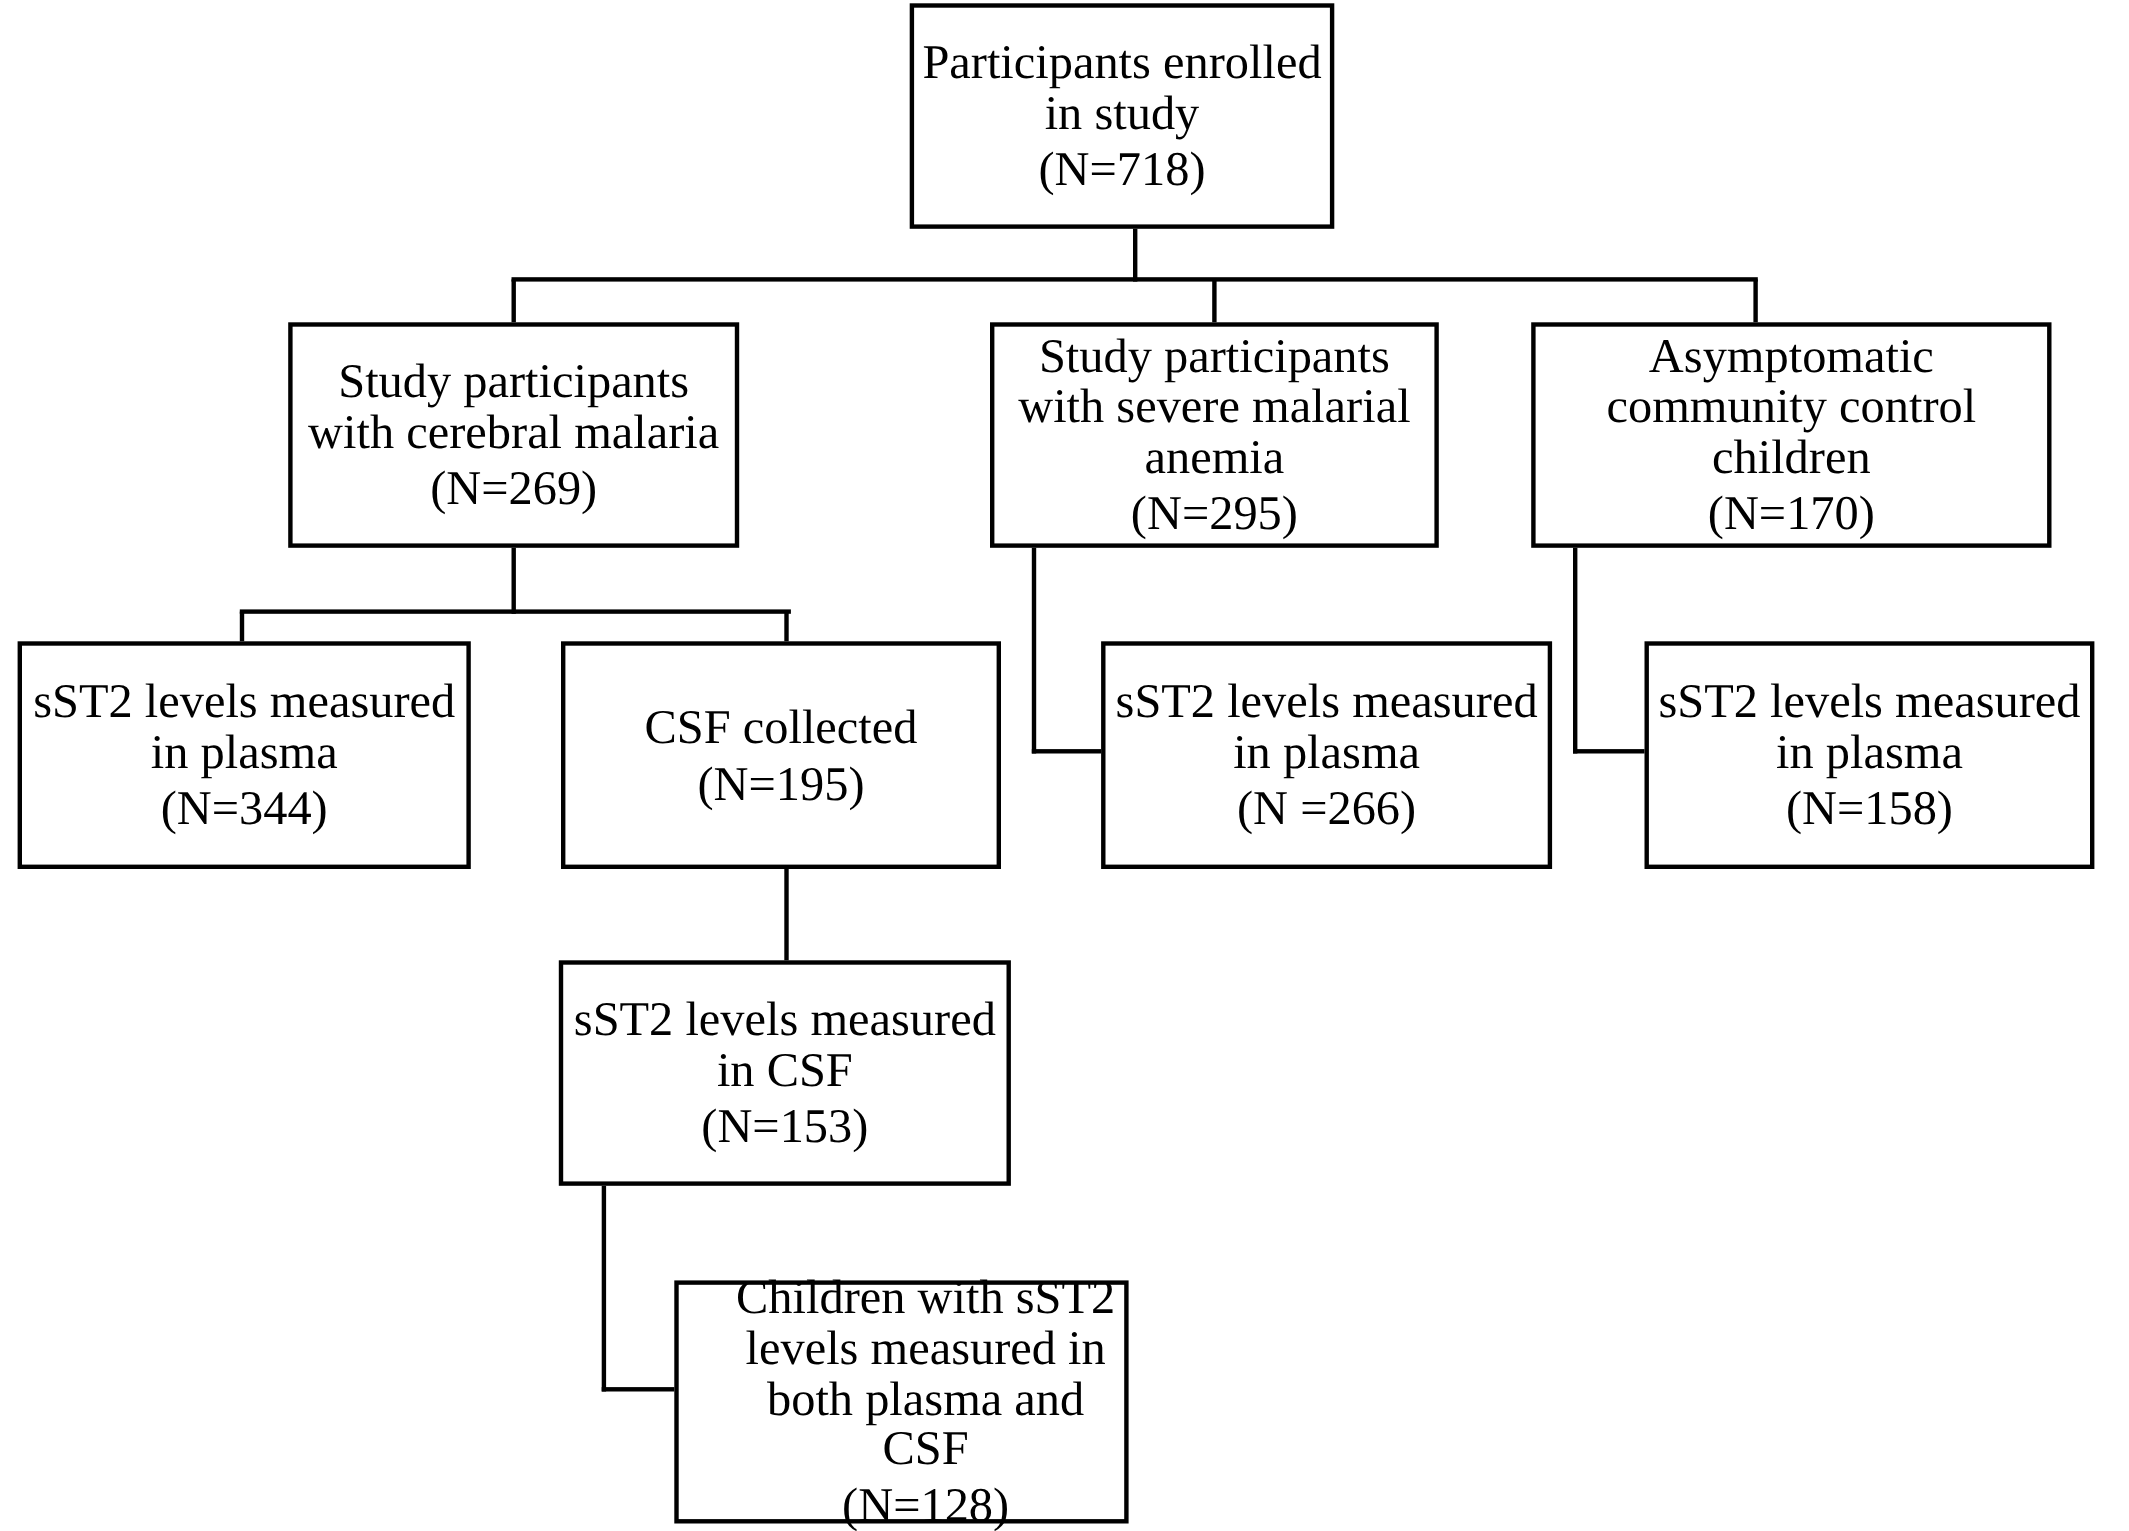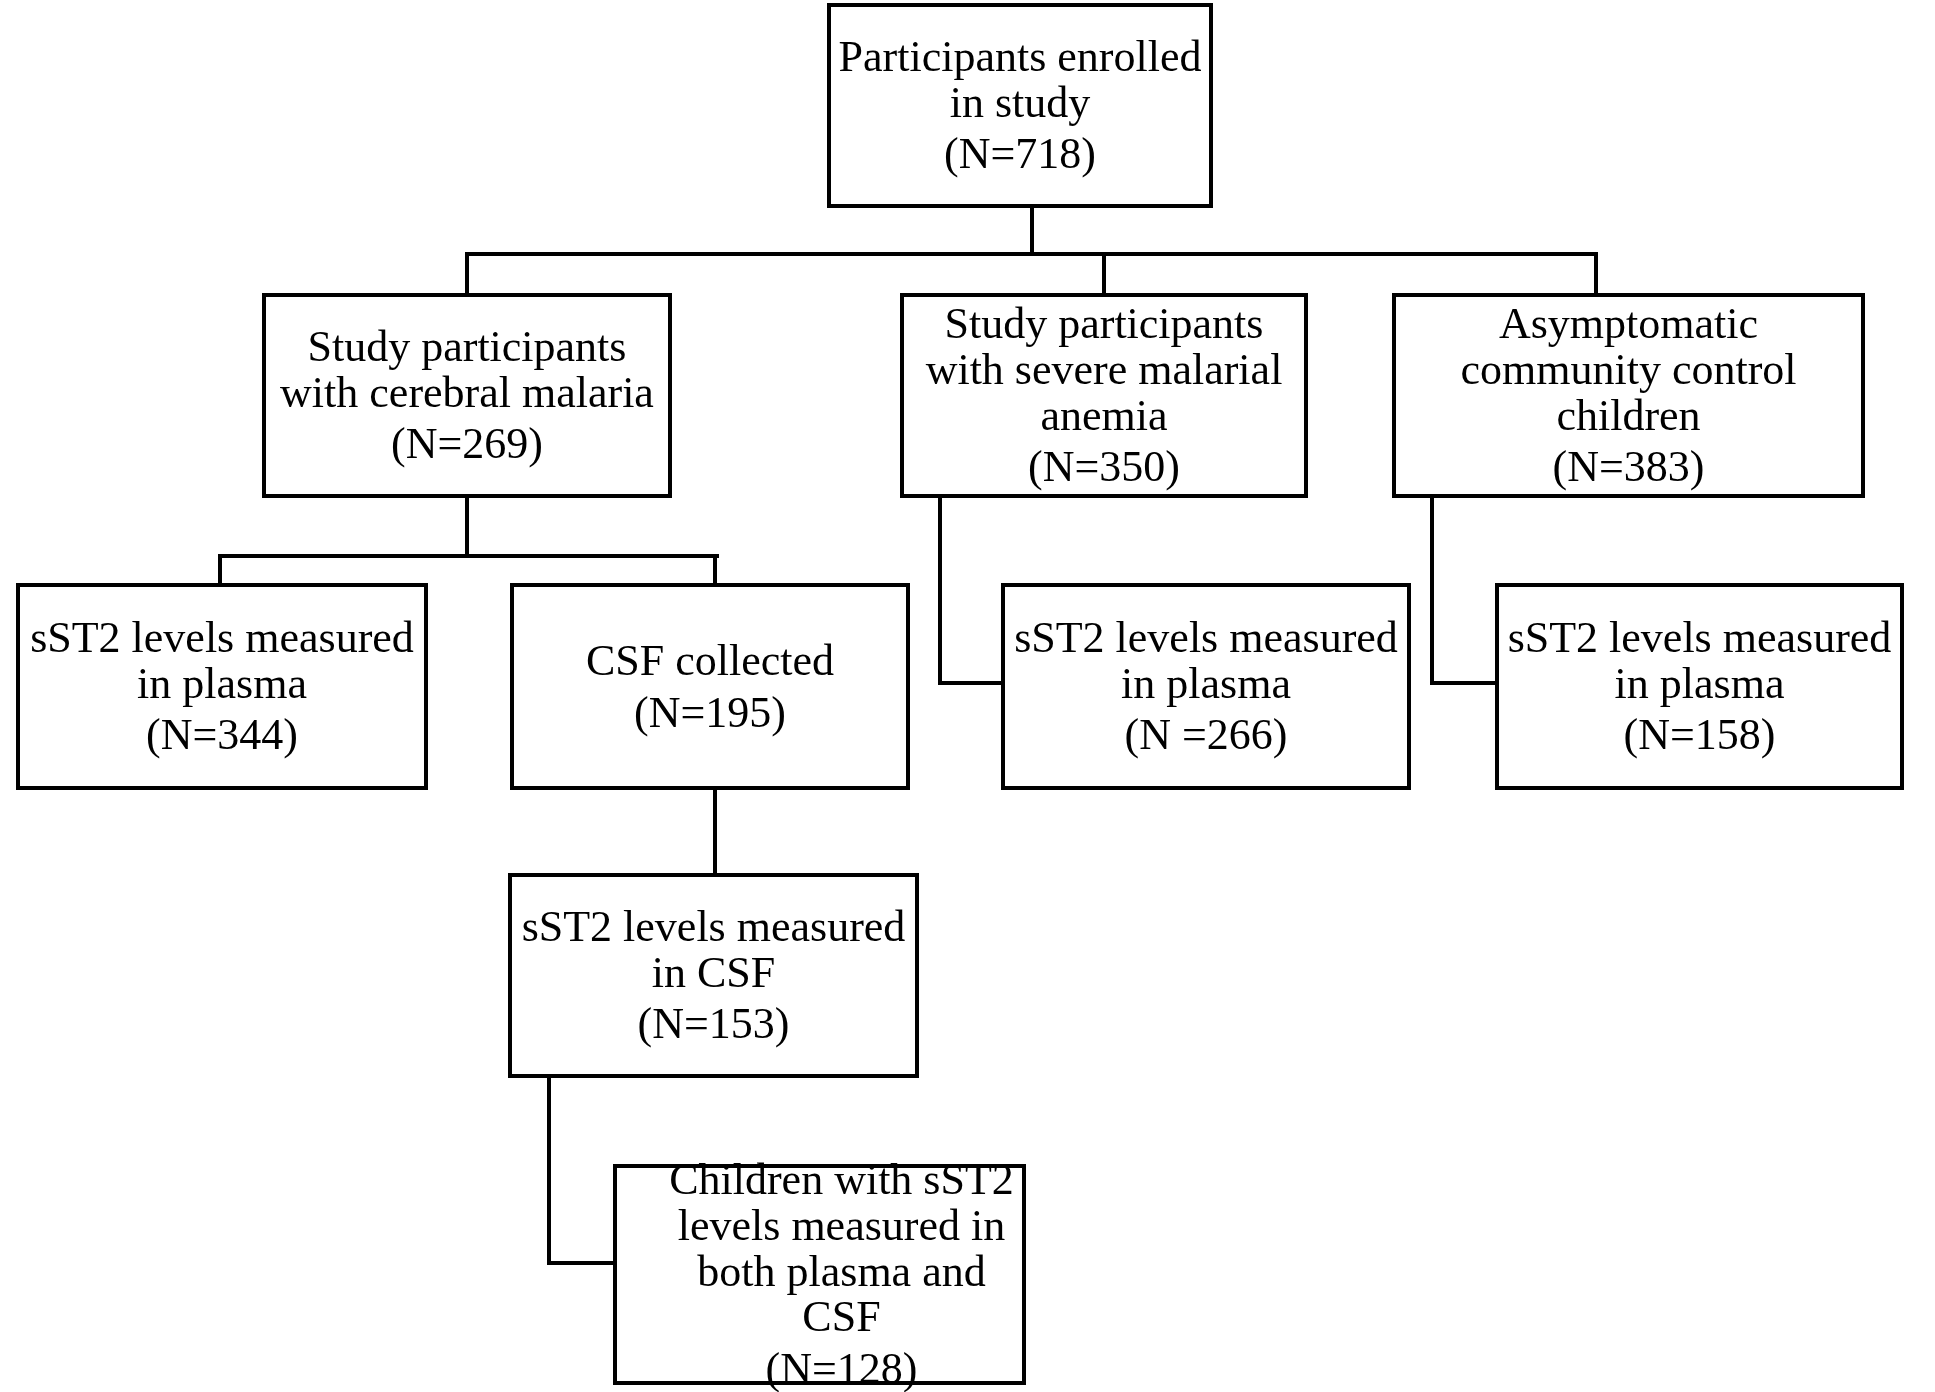--- a/index.html
+++ b/index.html
@@ -59,28 +59,28 @@
   <div class="node" style="left:262px; top:293px; width:410px; height:205px;">
     <div class="label">Study participants
 with cerebral malaria</div>
     <div class="count">(N=269)</div>
   </div>
 
   <div class="node" style="left:900px; top:293px; width:408px; height:205px;">
     <div class="label">Study participants
 with severe malarial
 anemia</div>
-    <div class="count">(N=350)</div>
+    <div class="count">(N=295)</div>
   </div>
 
   <div class="node" style="left:1392px; top:293px; width:473px; height:205px;">
     <div class="label">Asymptomatic
 community control
 children</div>
-    <div class="count">(N=383)</div>
+    <div class="count">(N=170)</div>
   </div>
 
   <div class="node" style="left:16px; top:583px; width:412px; height:207px;">
     <div class="label">sST2 levels measured
 in plasma</div>
     <div class="count">(N=344)</div>
   </div>
 
   <div class="node" style="left:510px; top:583px; width:400px; height:207px;">
     <div class="label">CSF collected</div>

